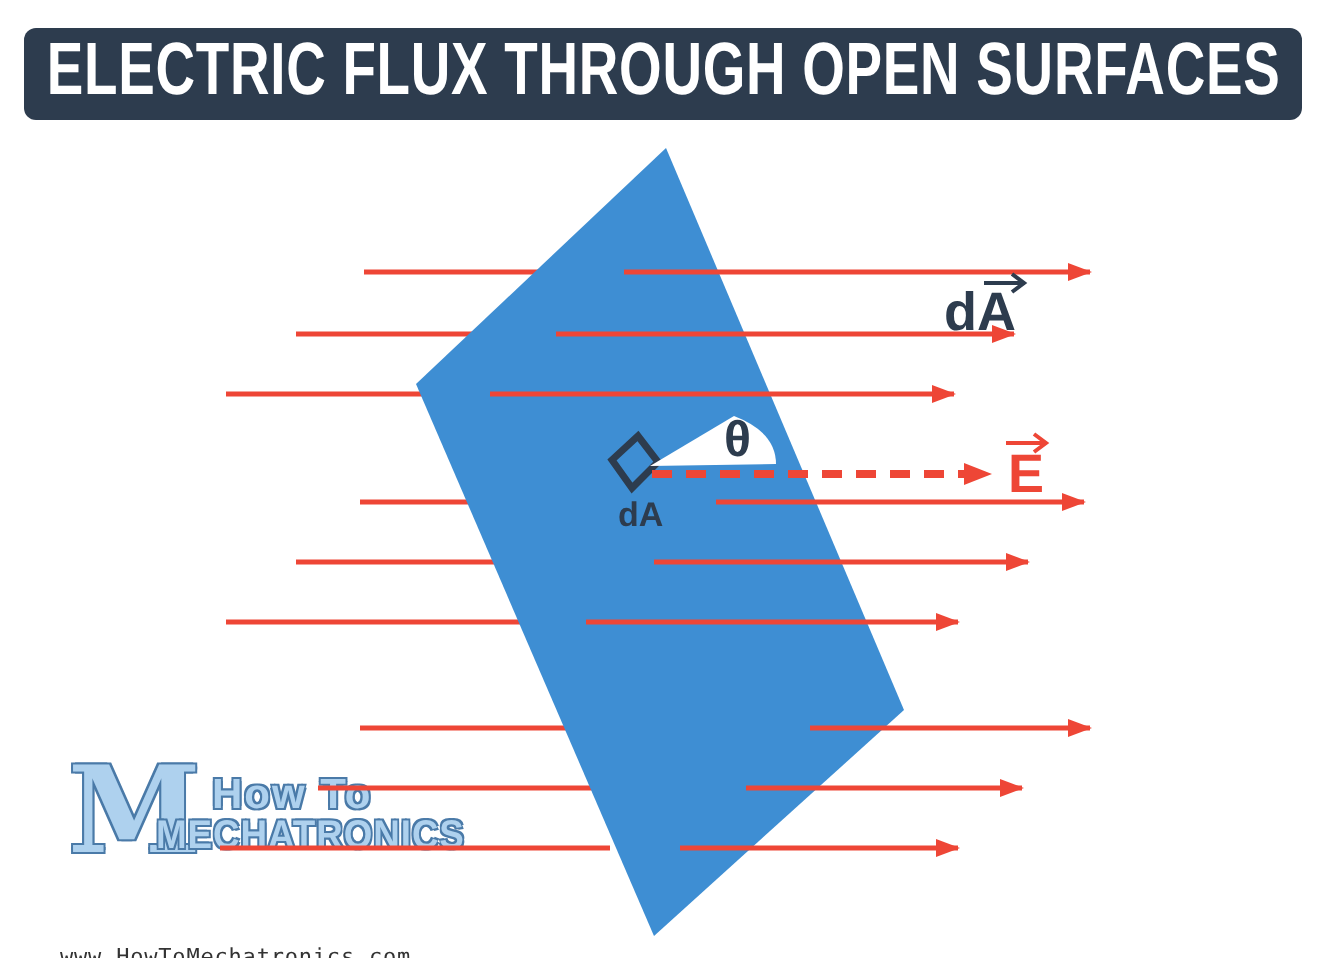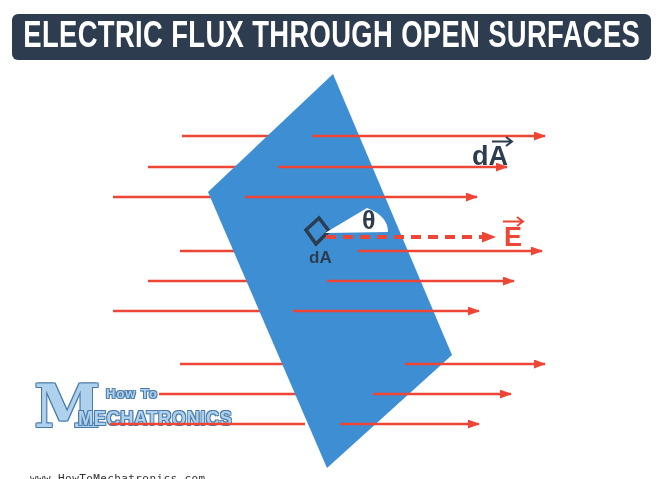--- a/index.html
+++ b/index.html
@@ -38,21 +38,21 @@
   .vec{position:absolute;}
   #lbl-dA .vec{top:-8px;right:-7px;}
   #lbl-E .vec{top:-9px;left:-2px;}
 
   
   .logo{position:absolute;left:28px;top:380px;width:180px;height:72px;z-index:1;}
   .logo-text{color:var(--logo_blue);
     text-shadow:-1px -1px 0 #4a7aa8,1px -1px 0 #4a7aa8,-1px 1px 0 #4a7aa8,1px 1px 0 #4a7aa8;}
   .logo .m{position:absolute;left:6px;top:-4px;font-family:"DejaVu Serif",serif;
            font-weight:bold;font-size:60px;line-height:1;}
-  .logo .howto{position:absolute;left:78px;top:7px;font-size:13px;font-weight:bold;
+  .logo .howto{position:absolute;left:78px;top:7px;font-size:21px;font-weight:bold;
                letter-spacing:1px;line-height:1;}
   .logo .mech{position:absolute;left:50px;top:28px;font-size:20px;font-weight:bold;
               letter-spacing:.5px;line-height:1;transform:scaleX(.92);transform-origin:left center;}
   .logo .url{position:absolute;left:2px;top:57px;font-family:"DejaVu Sans Mono",monospace;
              font-size:11px;color:#333333;letter-spacing:.4px;line-height:1;margin-top:36px;}
 </style>
 </head>
 <body>
 
 <div class="canvas">

